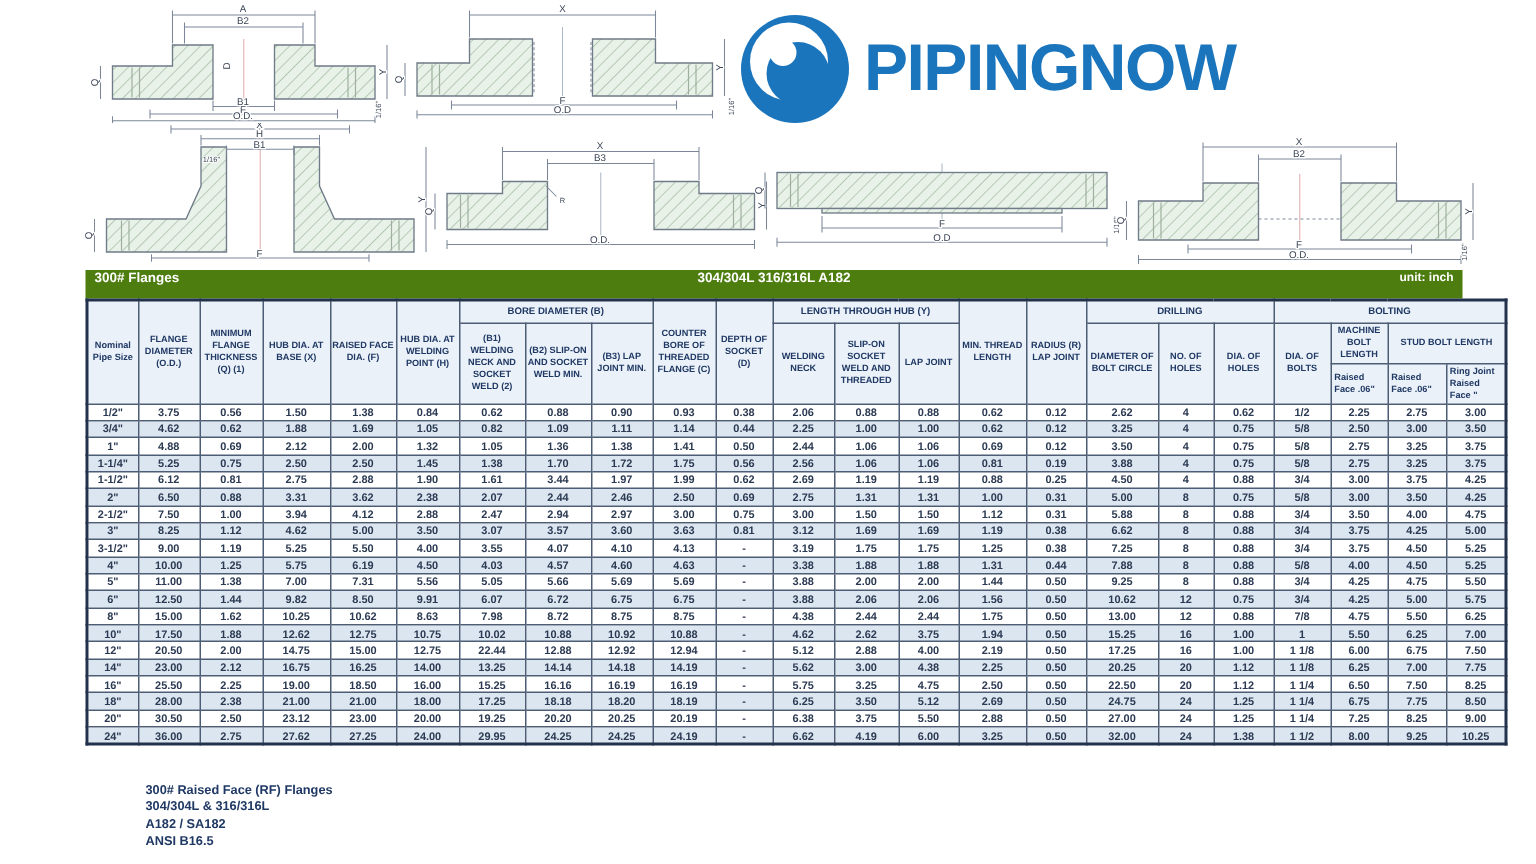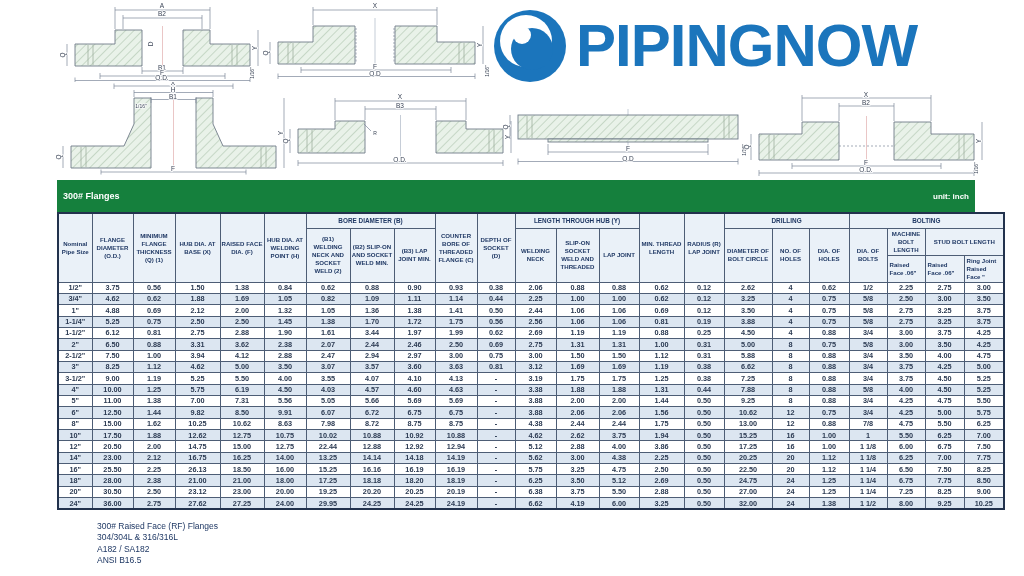--- a/index.html
+++ b/index.html
@@ -1,53 +1,53 @@
 <!DOCTYPE html>
 <html><head>
 <meta charset="utf-8">
 <style>
   html,body{margin:0;padding:0;background:#fff}
   body{width:1024px;height:576px;position:relative;overflow:hidden;
        font-family:"Liberation Sans",sans-serif;}
 
   
   .logo{position:absolute;left:492px;top:8px;display:flex;align-items:center;gap:8px}
-  .logo-text{font-size:60px;font-weight:bold;color:#1b75bc;letter-spacing:-1px;line-height:1}
+  .logo-text{font-size:44px;font-weight:bold;color:#1b75bc;letter-spacing:-1px;line-height:1}
 
   
   .diag{position:absolute}
   .diag svg{display:block}
   .dl{font-size:6.5px;fill:#3a4456;text-anchor:middle;paint-order:stroke;stroke:#fff;stroke-width:1.6px;font-family:"Liberation Sans",sans-serif}
   .dls{font-size:5px;fill:#3a4456;text-anchor:middle;paint-order:stroke;stroke:#fff;stroke-width:1.2px}
   .dim{stroke:#7b8799;stroke-width:.7}
   .body-line{stroke:#6f7b88;stroke-width:.9;fill:url(#h1)}
   .groove{stroke:#9fb09f;stroke-width:.8}
   .cline{stroke:#e4b7b7;stroke-width:.8}
   .cline2{stroke:#aeb8c6;stroke-width:.7}
 
   
   .tbl-wrap{position:absolute;left:57px;top:180px;width:918px}
-  .titlebar{background:#15803d;color:#fff;height:32px;display:flex;align-items:center;
+  .titlebar{background:#4d7c0f;color:#fff;height:19px;display:flex;
             font-size:9px;font-weight:bold;padding:0 6px;box-sizing:border-box}
   .titlebar .tl{flex:1;text-align:left}
   .titlebar .tc{flex:2;text-align:center}
   .titlebar .tr{flex:1;text-align:right;font-weight:bold;font-size:8px}
   table{border-collapse:collapse;table-layout:fixed;width:918px;border:2px solid #22324d}
   th,td{border:1px solid #4d5d75}
   thead th{background:#eaf1f8;color:#1f3864;font-weight:bold;font-size:6.1px;line-height:1.3;
            text-align:center;vertical-align:middle;padding:1px 1px}
   thead th.grp{height:12px;font-size:6.4px}
   thead th.sub{text-align:left;padding-left:2px}
   tbody td{font-size:7.3px;font-weight:bold;color:#2b3a52;text-align:center;
            height:10.35px;padding:0;line-height:1;white-space:nowrap;overflow:hidden}
   tbody tr.stripe td{background:#dce6f1}
   tbody td.size{font-size:7.3px}
 
   
-  .footer{position:absolute;left:97px;top:521px;font-size:8.5px;font-weight:normal;
+  .footer{position:absolute;left:97px;top:521px;font-size:8.5px;font-weight:bold;
           color:#1f3864;line-height:1.33}
 </style>
 </head>
 <body>
 
 <svg width="0" height="0" style="position:absolute">
  <defs>
   <pattern id="h1" patternUnits="userSpaceOnUse" width="6" height="6" patternTransform="rotate(45)">
     <rect width="6" height="6" fill="#e9f2e9"></rect>
     <line x1="0" y1="0" x2="0" y2="6" stroke="#a3bda3" stroke-width="1"></line>
@@ -250,20 +250,21 @@
     <circle cx="34" cy="33" r="26" fill="#ffffff"></circle>
     <circle cx="40" cy="41" r="21" fill="#1b75bc"></circle>
     <circle cx="30" cy="27" r="9" fill="#ffffff"></circle>
   </svg>
   <span class="logo-text">PIPINGNOW</span>
 </div>
 
 <div class="tbl-wrap">
   <div class="titlebar">
     <span class="tl">300# Flanges</span>
+    <span class="tc">304/304L 316/316L A182</span>
     <span class="tr">unit: inch</span>
   </div>
   <table>
     <colgroup>
       <col style="width:34px">
         <col style="width:41px">
         <col style="width:42px">
         <col style="width:45px">
       <col style="width:44px">
         <col style="width:42px">
@@ -681,21 +682,21 @@
           <td>15.00</td>
           <td>12.75</td>
           <td>22.44</td>
           <td>12.88</td>
           <td>12.92</td>
           <td>12.94</td>
           <td>-</td>
           <td>5.12</td>
           <td>2.88</td>
           <td>4.00</td>
-          <td>3.86</td>
+          <td>2.19</td>
           <td>0.50</td>
           <td>17.25</td>
           <td>16</td>
           <td>1.00</td>
           <td>1 1/8</td>
           <td>6.00</td>
           <td>6.75</td>
           <td>7.50</td>
         </tr>
         <tr class="stripe">
@@ -720,21 +721,21 @@
           <td>1.12</td>
           <td>1 1/8</td>
           <td>6.25</td>
           <td>7.00</td>
           <td>7.75</td>
         </tr>
         <tr>
           <td class="size">16"</td>
           <td>25.50</td>
           <td>2.25</td>
-          <td>26.13</td>
+          <td>19.00</td>
           <td>18.50</td>
           <td>16.00</td>
           <td>15.25</td>
           <td>16.16</td>
           <td>16.19</td>
           <td>16.19</td>
           <td>-</td>
           <td>5.75</td>
           <td>3.25</td>
           <td>4.75</td>

